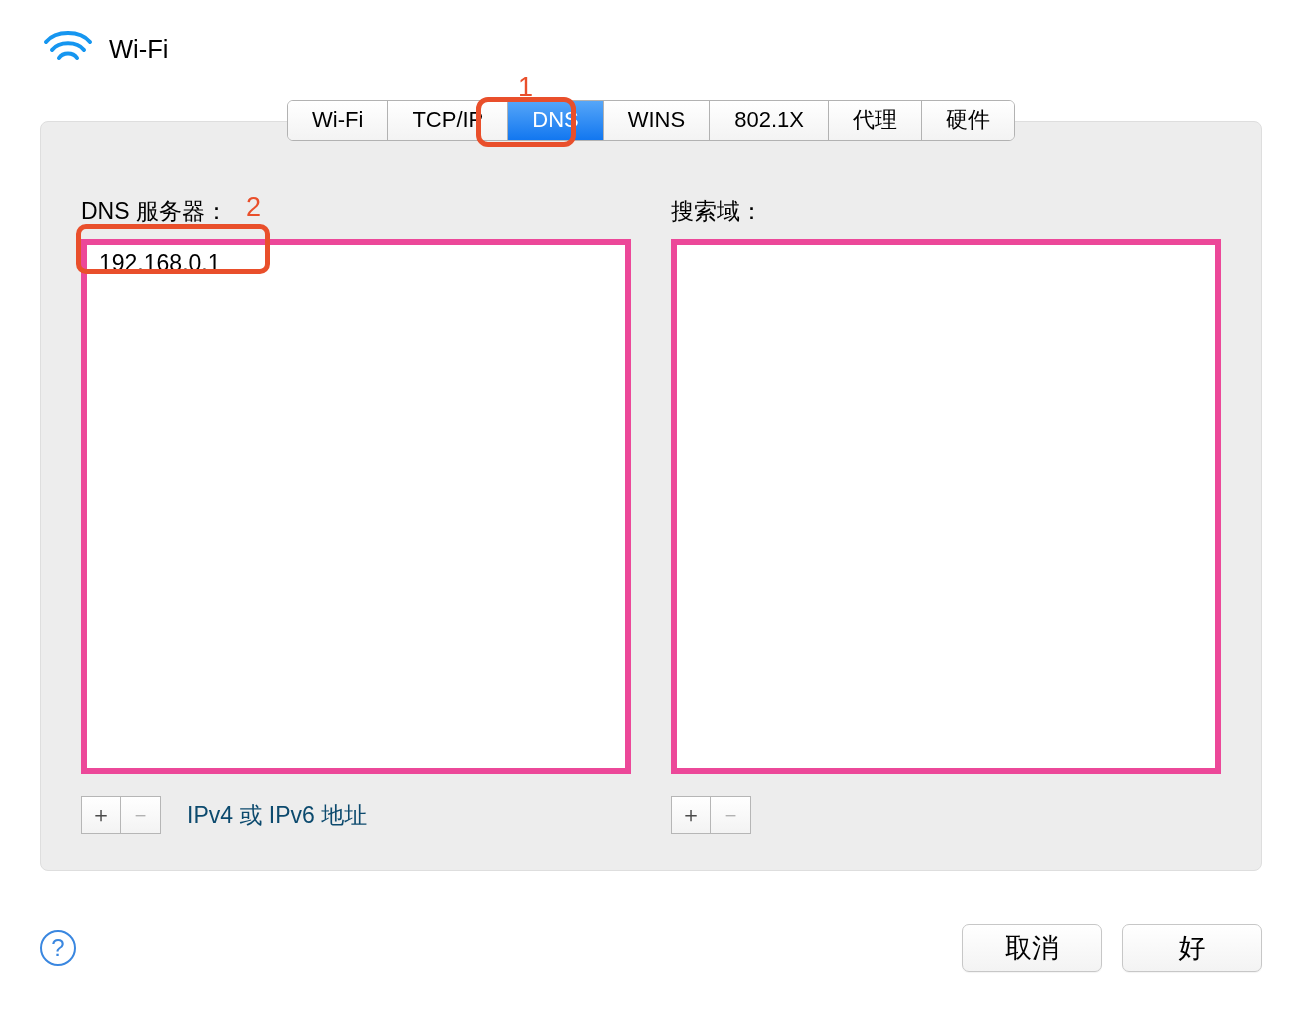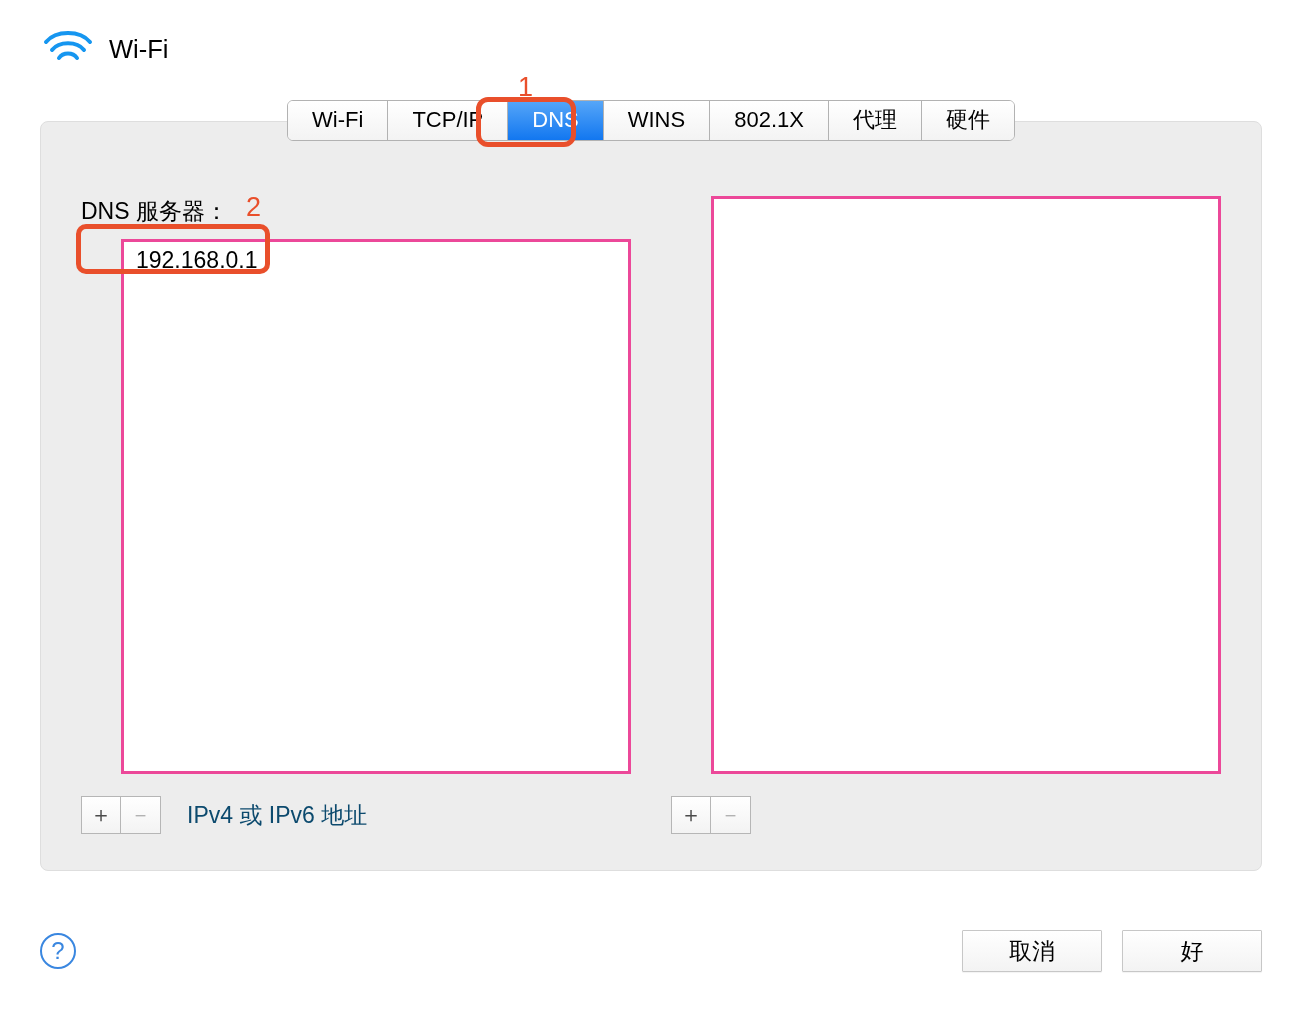--- a/index.html
+++ b/index.html
@@ -84,24 +84,23 @@
       flex-direction: column;
     }
     .col-label {
       font-size: 23px;
       color: #000;
       margin-bottom: 12px;
     }
     .listbox {
       flex: 1;
       background: #fff;
-      border: 3px solid #ec4899;
+      border: 6px solid #ec4899;
       position: relative;
       overflow: auto;
-      margin-left: 40px;
     }
     .list-item {
       padding: 5px 12px 5px 12px;
       font-size: 23px;
       color: #000;
     }
 
     .below-row {
       display: flex;
       align-items: center;
@@ -193,25 +192,25 @@
       display: flex;
       align-items: center;
       justify-content: center;
       font-size: 24px;
       font-weight: 400;
       cursor: default;
     }
     .spacer { flex: 1; }
     .footer-btn {
       min-width: 140px;
-      height: 42px;
+      height: 48px;
       border: 1px solid #c7c7c7;
-      border-radius: 1px;
+      border-radius: 7px;
       background: linear-gradient(#ffffff, #f3f3f3);
-      font-size: 23px;
+      font-size: 27px;
       color: #000;
       margin-left: 20px;
       cursor: default;
       display: flex;
       align-items: center;
       justify-content: center;
       box-shadow: 0 1px 1px rgba(0,0,0,0.05);
     }
   </style>
 </head>
@@ -256,20 +255,21 @@
       <div class="below-row">
         <div class="pm-group">
           <div class="pm-btn">＋</div>
           <div class="pm-btn minus">－</div>
         </div>
         <div class="hint">IPv4 或 IPv6 地址</div>
       </div>
     </div>
 
     <div class="col">
+      <div class="col-label">搜索域：</div>
       <div class="listbox"></div>
       <div class="below-row">
         <div class="pm-group">
           <div class="pm-btn">＋</div>
           <div class="pm-btn minus">－</div>
         </div>
       </div>
     </div>
   </div>
 </div>

